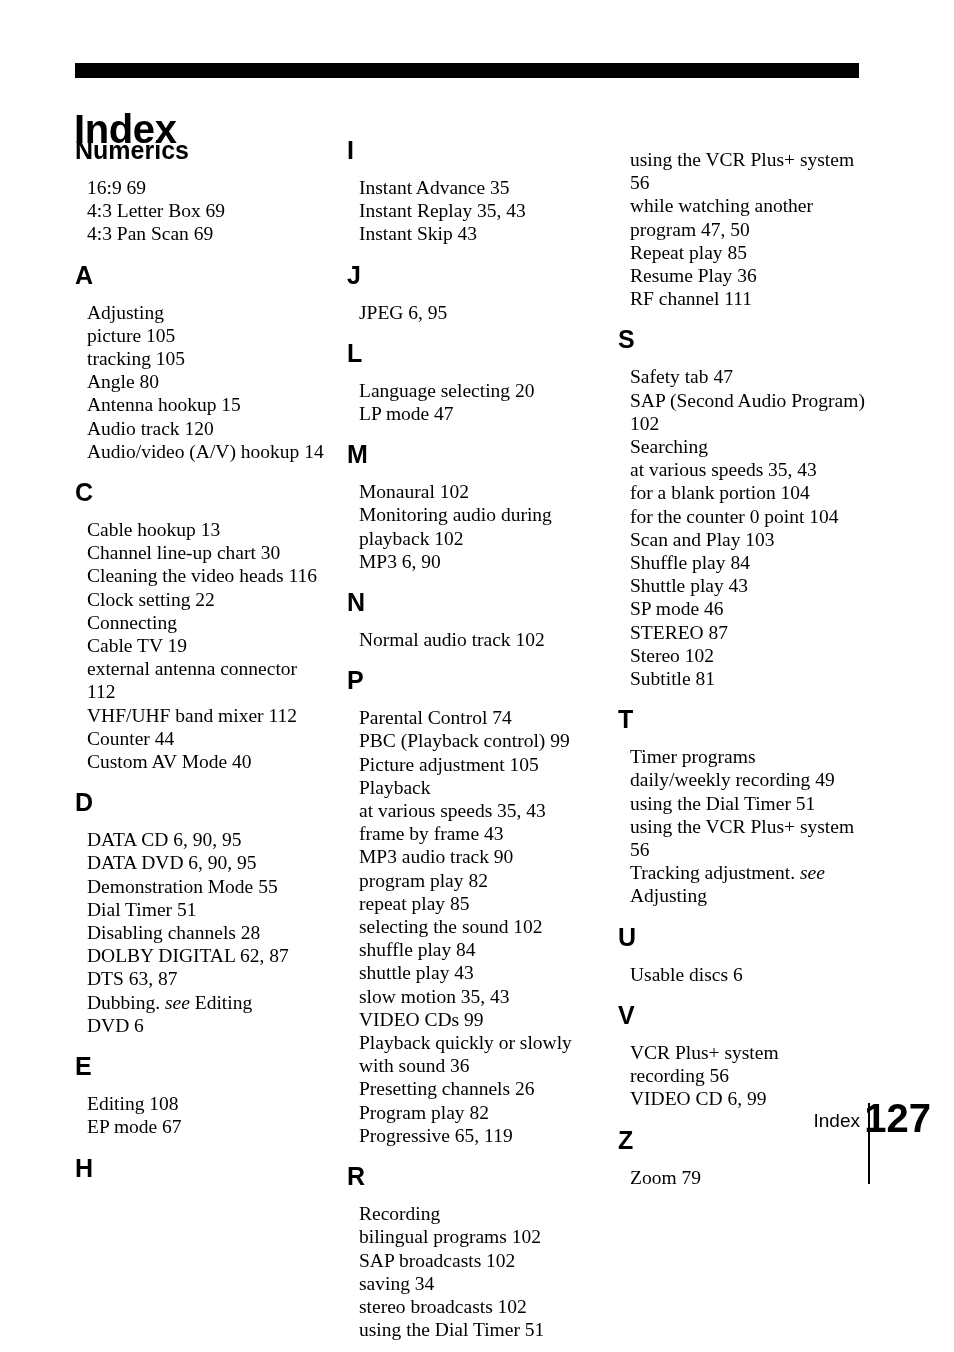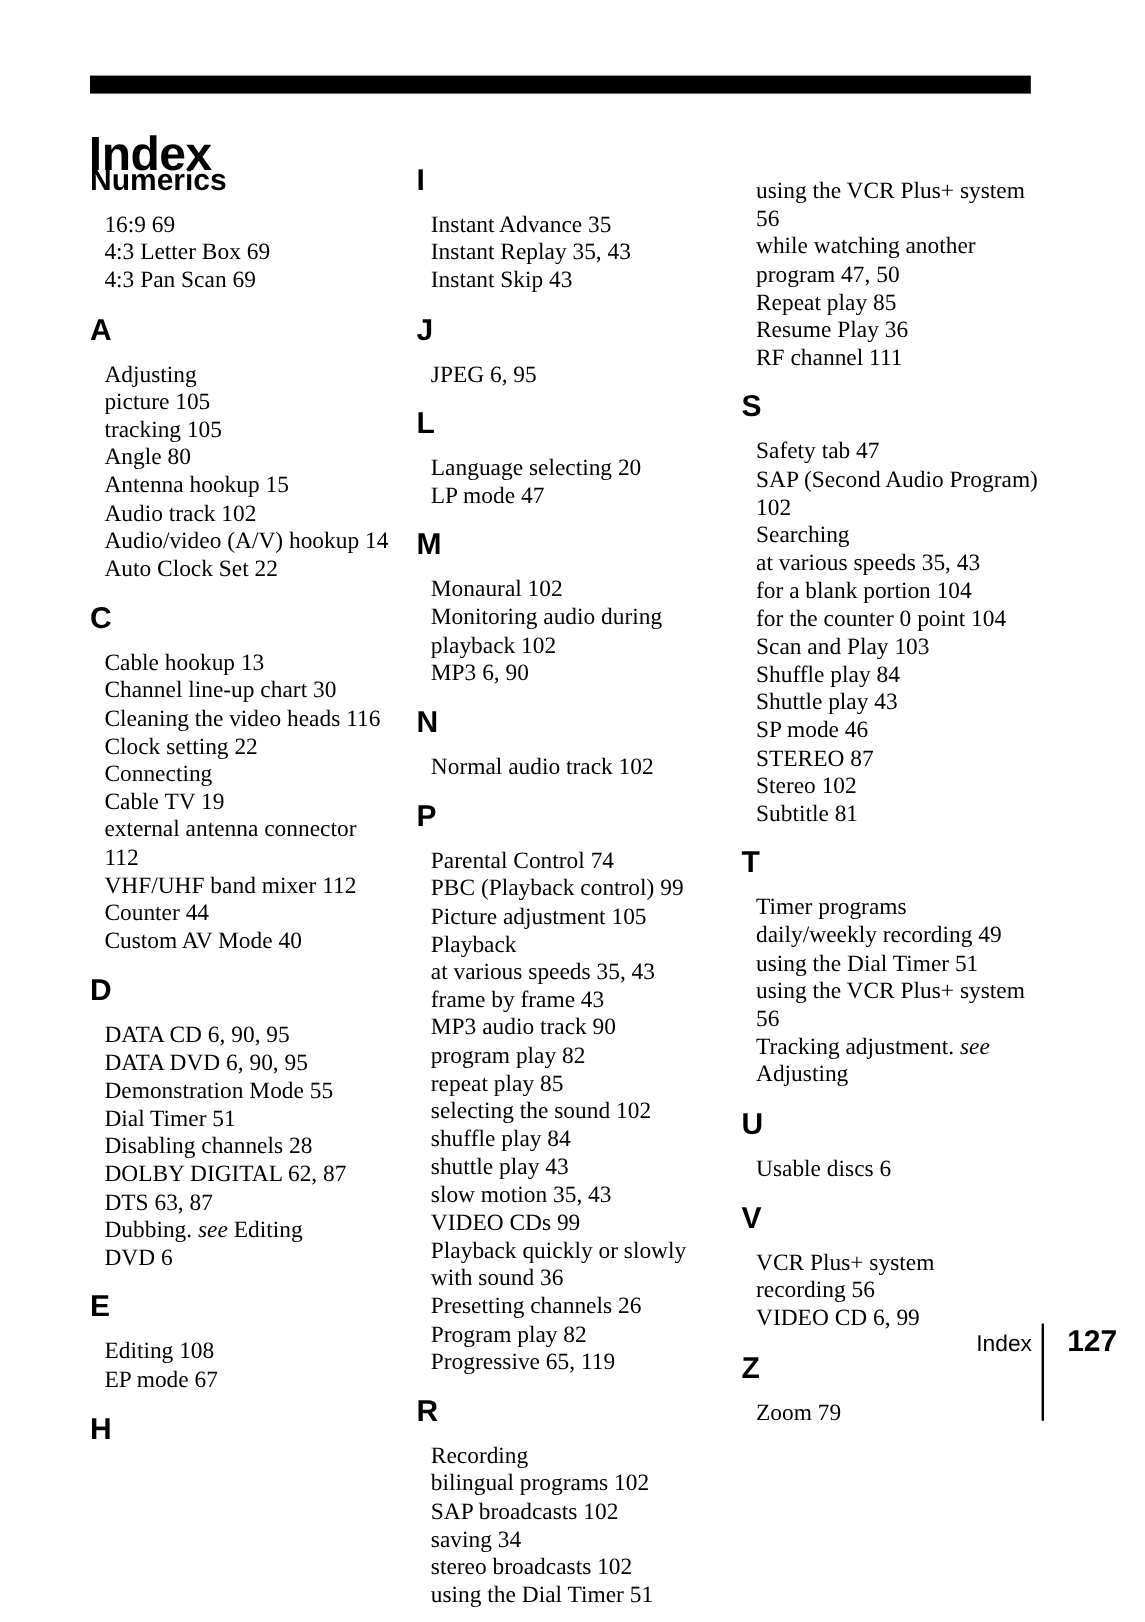--- a/index.html
+++ b/index.html
@@ -117,21 +117,21 @@
     width: 2px;
     height: 81px;
     background: #000000;
   }
   .footer-page {
     position: absolute;
     right: 23px;
     top: 6px;
     font-family: "Liberation Sans", "DejaVu Sans", sans-serif;
     font-weight: bold;
-    font-size: 25px;
+    font-size: 40px;
     line-height: 36px;
     color: #000000;
   }
 </style>
 </head>
 <body>
 
 <div class="page">
 
   <div class="top-rule"></div>
@@ -149,23 +149,22 @@
           </ul>
         </div>
         <div class="group">
           <div class="letter">A</div>
           <ul class="entries">
             <li class="entry-1">Adjusting</li>
             <li class="entry-2">picture 105</li>
             <li class="entry-2">tracking 105</li>
             <li class="entry-1">Angle 80</li>
             <li class="entry-1">Antenna hookup 15</li>
-            <li class="entry-1">Audio track 102</li>
+            <li class="entry-1">Audio track 120</li>
             <li class="entry-1">Audio/video (A/V) hookup 14</li>
-            <li class="entry-1">Auto Clock Set 22</li>
           </ul>
         </div>
         <div class="group">
           <div class="letter">C</div>
           <ul class="entries">
             <li class="entry-1">Cable hookup 13</li>
             <li class="entry-1">Channel line-up chart 30</li>
             <li class="entry-1">Cleaning the video heads 116</li>
             <li class="entry-1">Clock setting 22</li>
             <li class="entry-1">Connecting</li>

